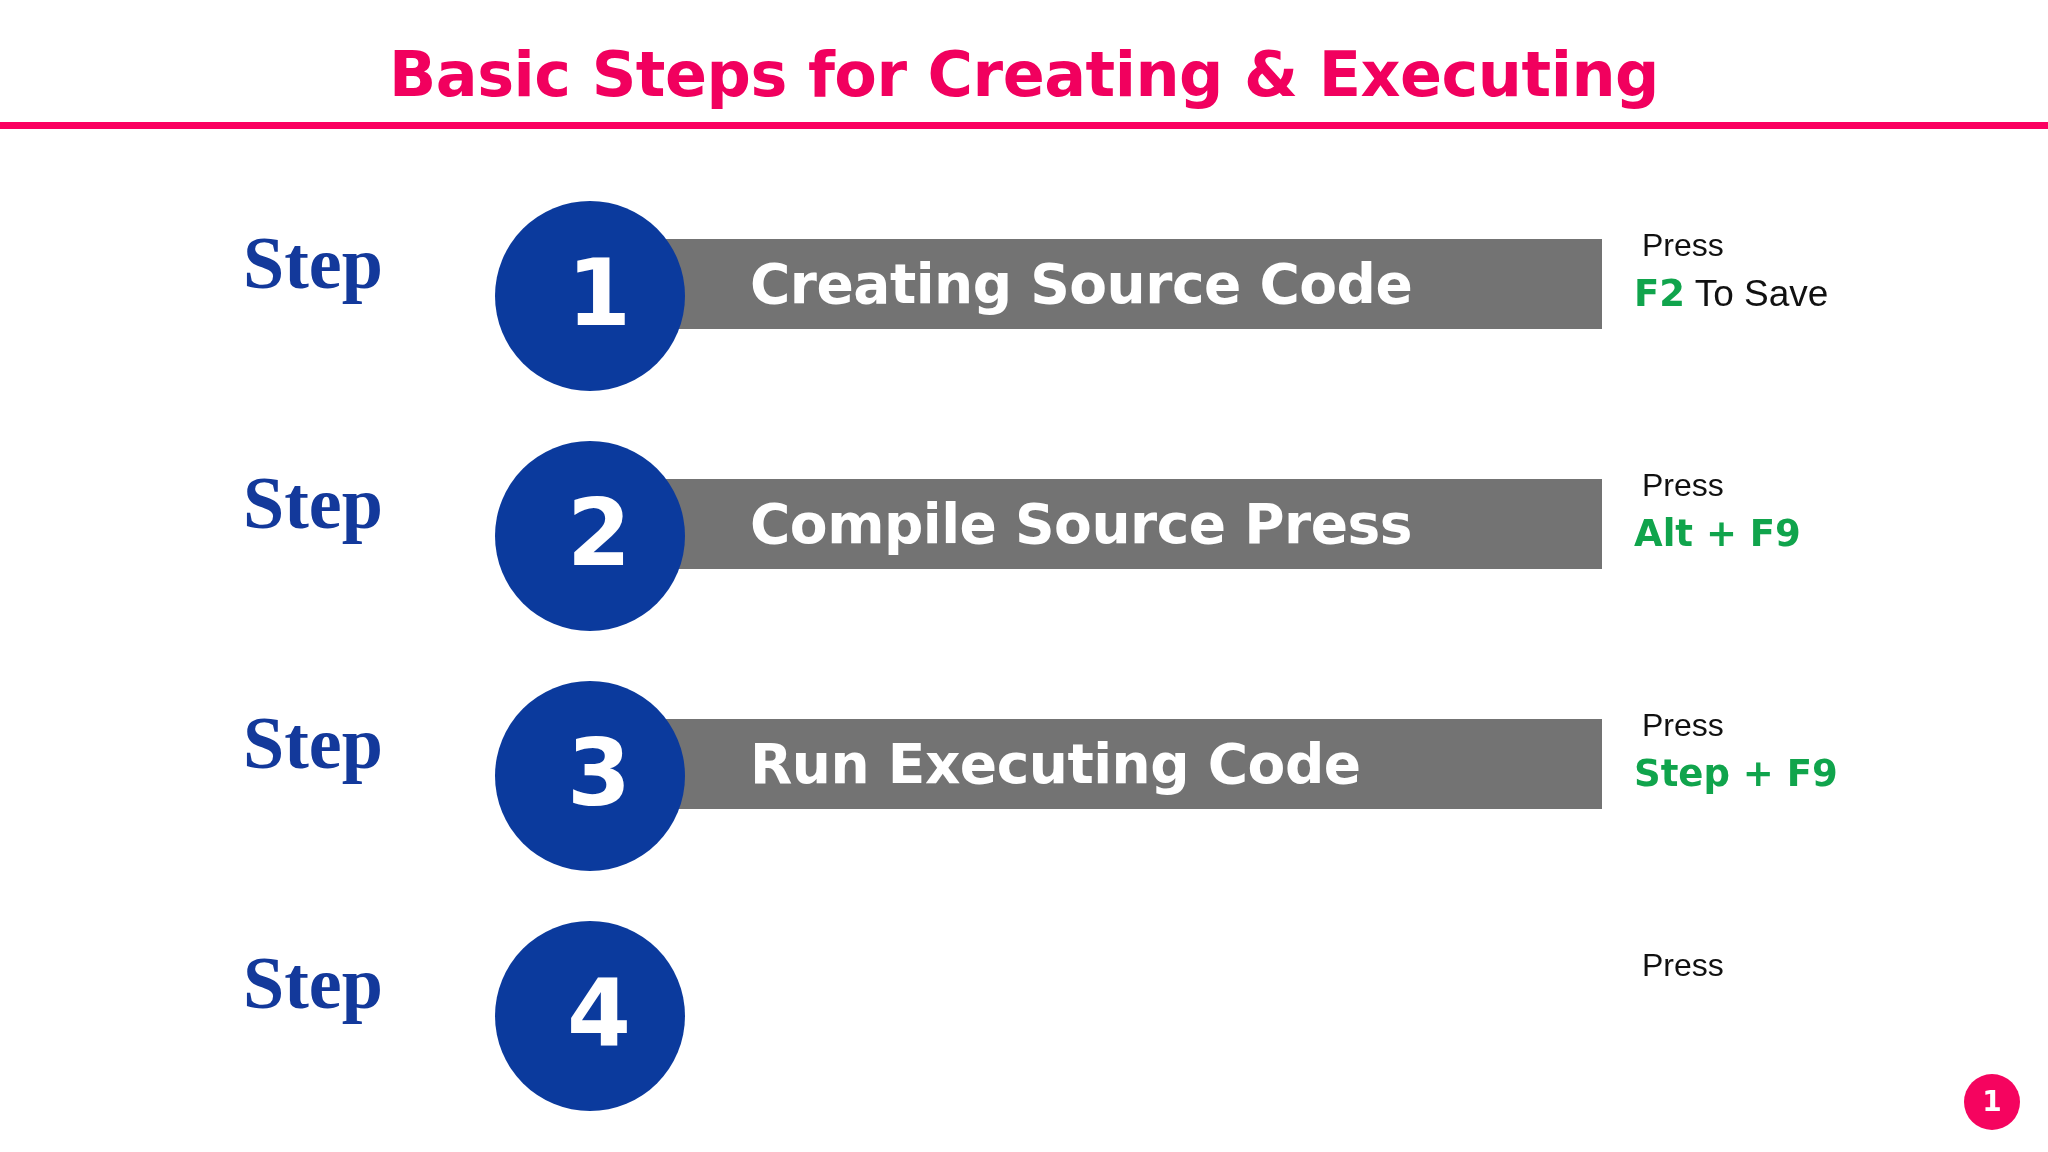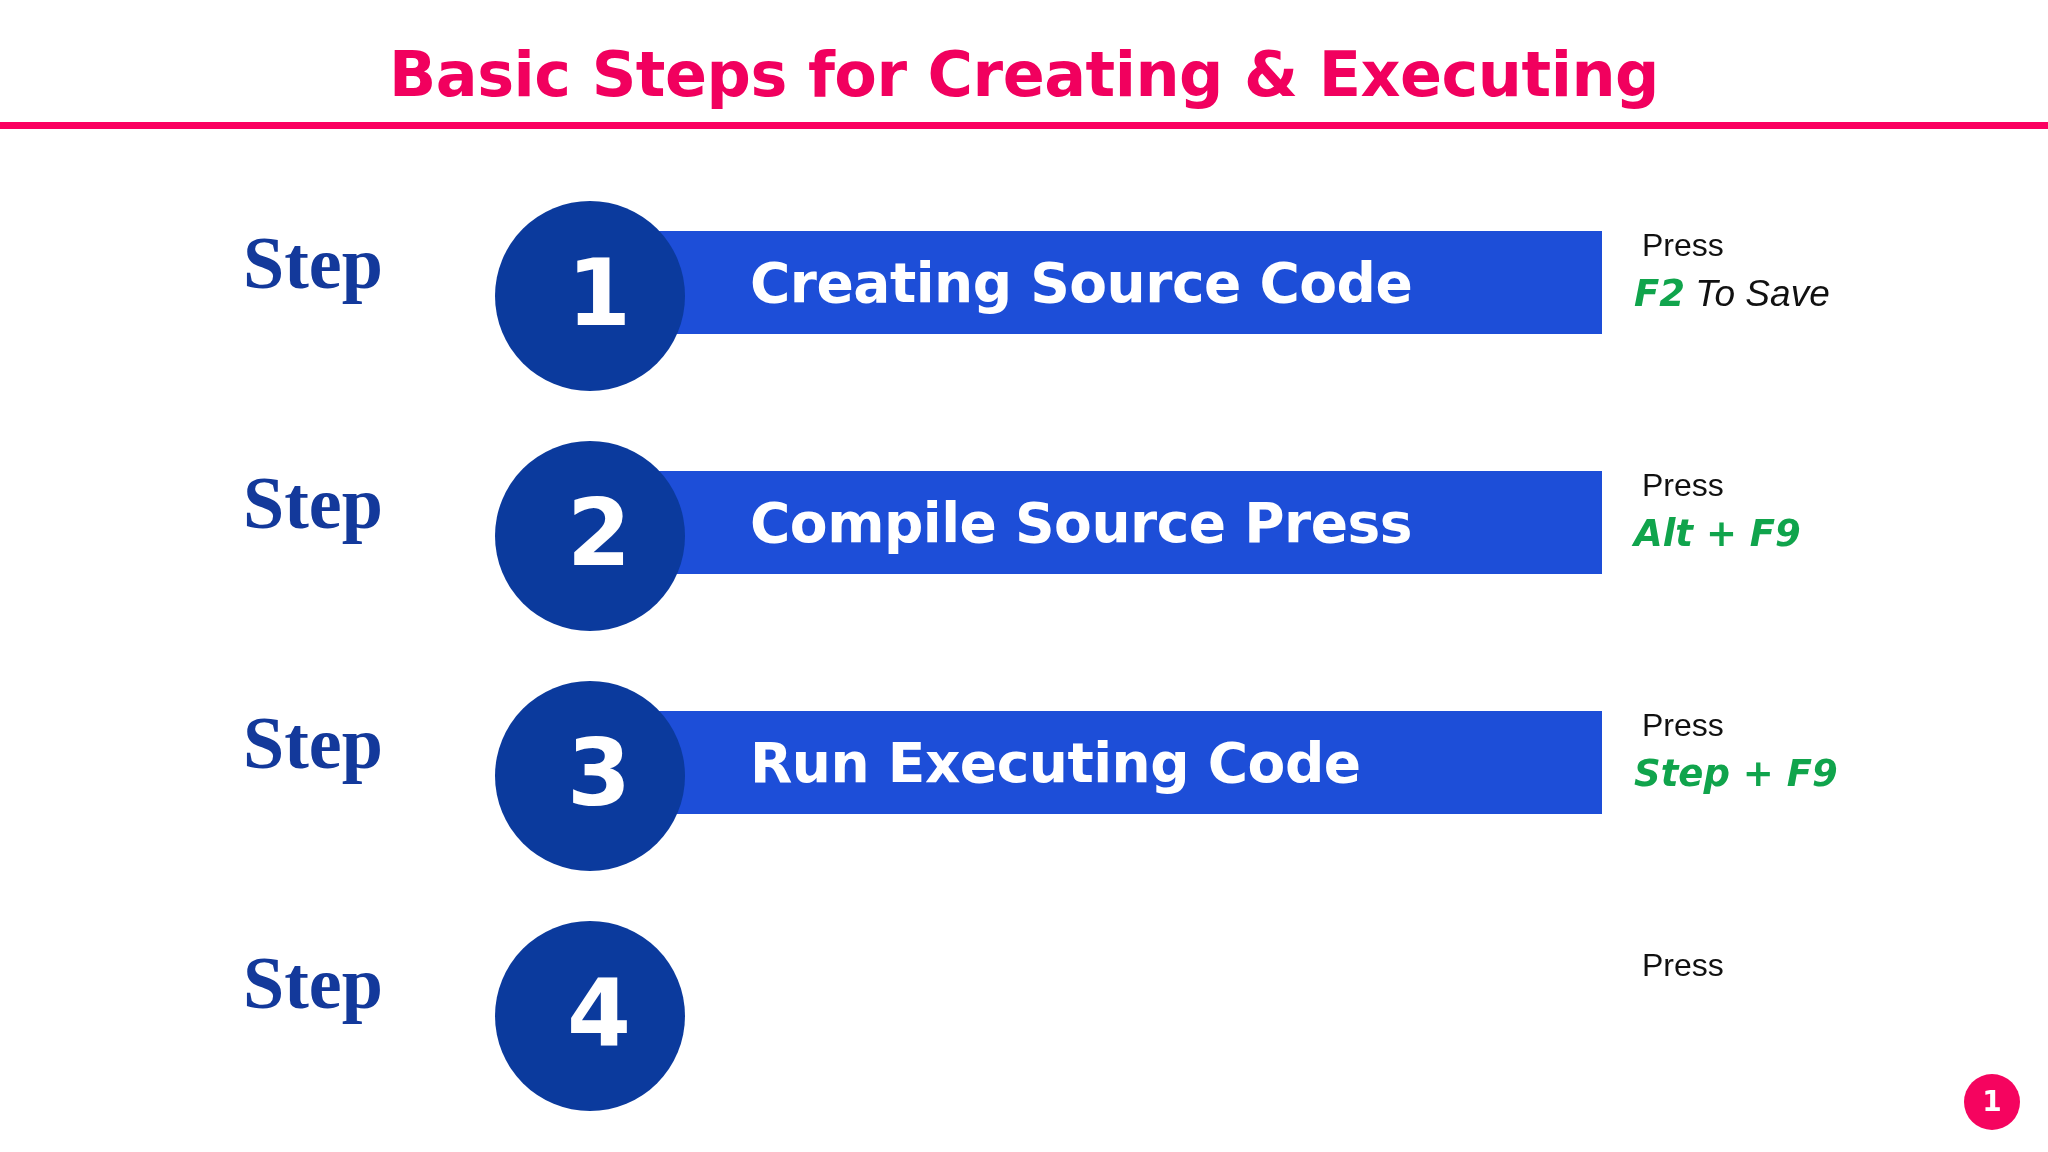--- a/index.html
+++ b/index.html
@@ -68,24 +68,24 @@
     font-size: 74px;
     color: #13399b;
     line-height: 1;
     white-space: nowrap;
   }
 
   
   .step-bar {
     position: absolute;
     left: 560px;
-    top: 47px;
+    top: 55px;
     width: 1042px;
-    height: 103px;
-    background: #1d4ed8;
+    height: 90px;
+    background: #737373;
   }
   .step-bar-label {
     position: absolute;
     left: 190px;
     top: 50%;
     transform: translateY(-50%);
     font-family: "DejaVu Sans", sans-serif;
     font-weight: bold;
     font-size: 55px;
     color: #ffffff;
@@ -129,21 +129,20 @@
     font-size: 32px;
     color: #111111;
     line-height: 1.35;
     white-space: nowrap;
     margin-left: 8px;
   }
   .note-keys-line {
     margin-top: 4px;
     white-space: nowrap;
     line-height: 1.25;
-    font-style: italic;
   }
   .note-keys {
     font-family: "DejaVu Sans", sans-serif;
     font-weight: bold;
     font-size: 37px;
     color: #10a44c;
   }
   .note-suffix {
     font-family: "Liberation Sans", sans-serif;
     font-weight: normal;

